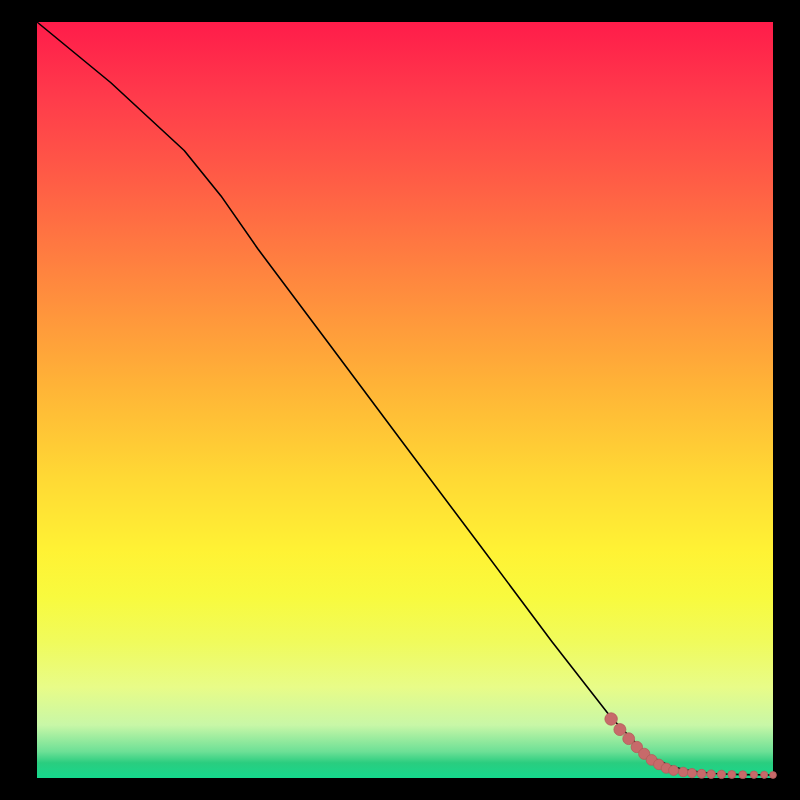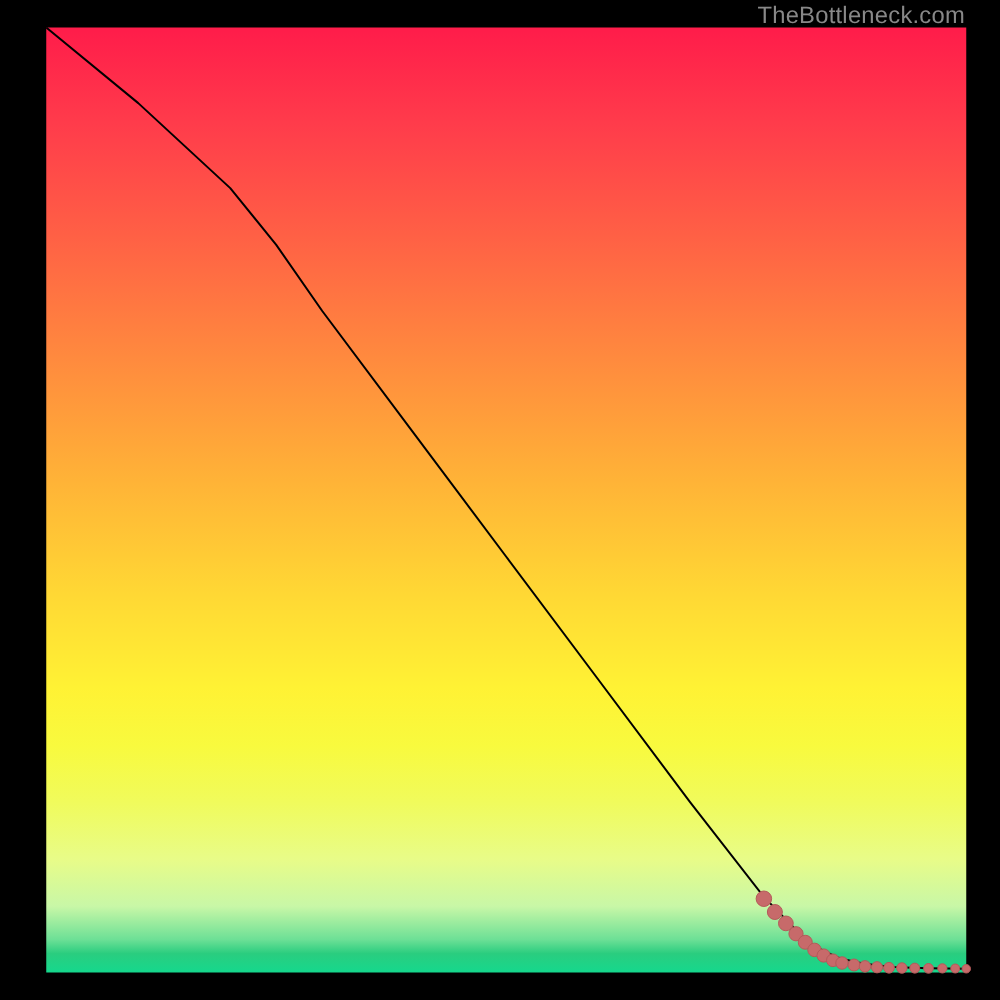--- a/index.html
+++ b/index.html
@@ -68,21 +68,20 @@
   .dot {
     fill: #c76a6a;
     stroke: #b55a5a;
     stroke-width: 0.8;
   }
 </style>
 </head>
 <body>
 
 <div class="chart-wrap">
-  <div class="watermark">TheBottleneck.com</div>
 
   <div class="plot-area">
     <svg class="overlay" viewBox="0 0 736 756">
       <path id="curve-path" class="curve" d="M0.0 0.0 L73.6 60.5 L147.2 128.5 L184.0 173.9 L220.8 226.8 L294.4 325.1 L368.0 423.4 L441.6 521.6 L515.2 619.9 L574.1 695.5 L610.9 733.3 L633.0 743.9 L647.7 747.7 L662.4 750.0 L677.1 751.5 L691.8 752.2 L706.6 752.6 L721.3 752.8 L736.0 753.0"></path>
       <g id="scatter-group">
           <circle cx="574.1" cy="697.0" r="6.2" class="dot"></circle>
           <circle cx="582.9" cy="707.6" r="6.0" class="dot"></circle>
           <circle cx="591.7" cy="716.7" r="5.9" class="dot"></circle>
           <circle cx="599.8" cy="725.0" r="5.7" class="dot"></circle>
           <circle cx="607.2" cy="731.8" r="5.6" class="dot"></circle>

